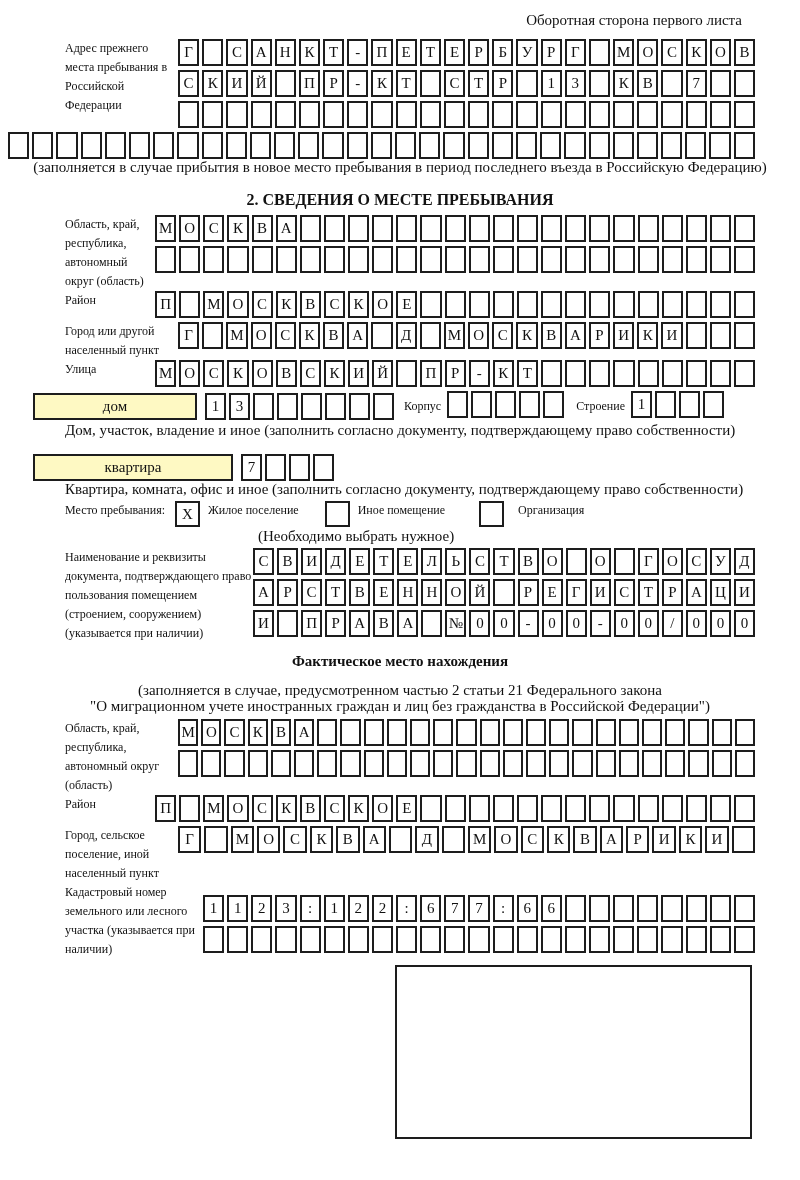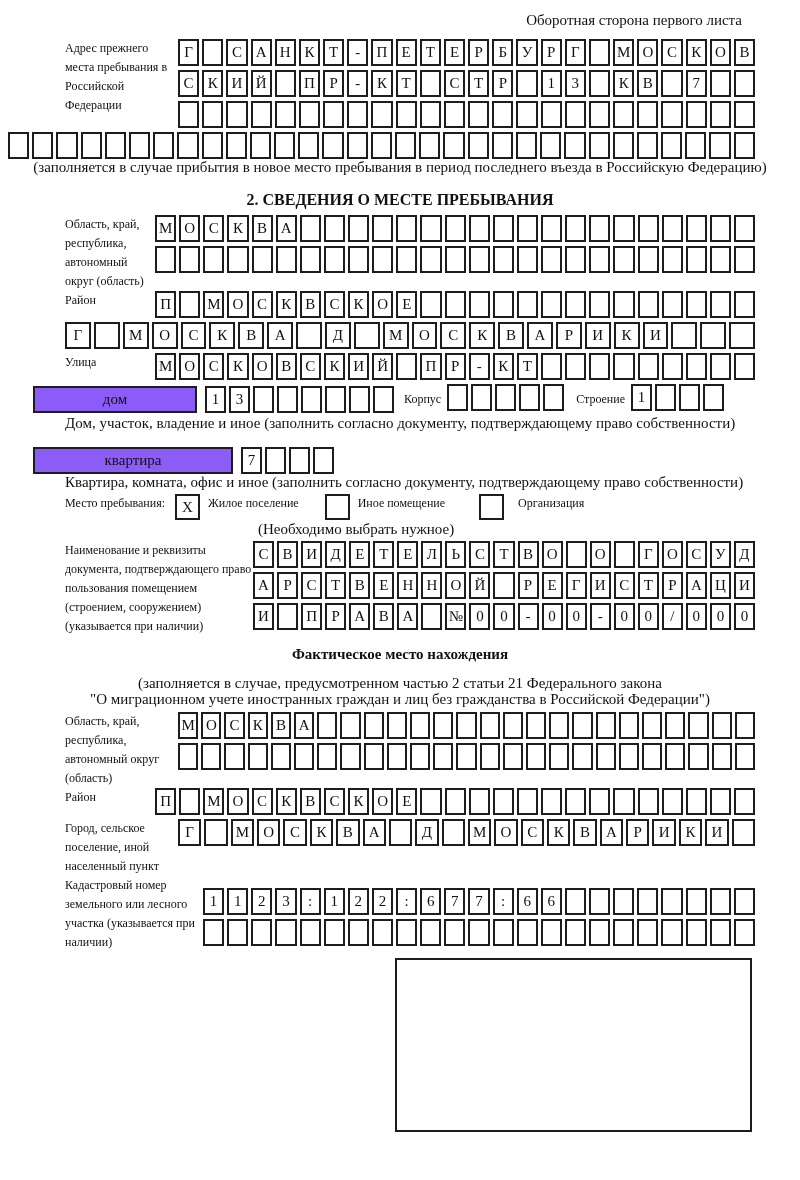--- a/index.html
+++ b/index.html
@@ -16,21 +16,21 @@
   .cell{
     height:23px;border:2px solid #1d1d1d;display:flex;align-items:center;justify-content:center;
     font-size:15px;line-height:1;background:#fff;min-width:0;
   }
   .note{font-size:15px;line-height:16px;}
   .center{text-align:center;}
   .sec-title{font-size:16px;font-weight:bold;text-align:center;margin:16px 0 6px 0;}
   .sub-title{font-size:15px;font-weight:bold;text-align:center;margin:10px 0 12px 0;}
   .labelbox{
     border:2px solid #1d1d1d;height:23px;display:flex;align-items:center;justify-content:center;
-    font-size:15px;background:#8b5cf6;
+    font-size:15px;background:#fef9c3;
   }
   .checkbox{
     width:21px;height:22px;border:2px solid #1d1d1d;display:flex;align-items:center;justify-content:center;
     font-size:15px;background:#fff;flex:0 0 auto;
   }
   .w8{flex:0 0 189px;width:189px;}
   .w5{flex:0 0 117px;width:117px;}
   .w4{flex:0 0 93px;width:93px;}
   .stamp-box{margin:6px 48px 0 395px;width:353px;height:170px;border:2px solid #1d1d1d;}
 </style>
@@ -246,20 +246,21 @@
         <span class="cell"></span>
         <span class="cell"></span>
         <span class="cell"></span>
         <span class="cell"></span>
         <span class="cell"></span>
       </div>
   </div>
 </div>
 
 <div class="row" style="margin:0 45px 0 65px;">
+  <div class="lbl" style="flex:0 0 113px;">Город или другой населенный пункт</div>
   <div class="grid">
     <div class="cells">
         <span class="cell">Г</span>
         <span class="cell"></span>
         <span class="cell">М</span>
         <span class="cell">О</span>
         <span class="cell">С</span>
         <span class="cell">К</span>
         <span class="cell">В</span>
         <span class="cell">А</span>

